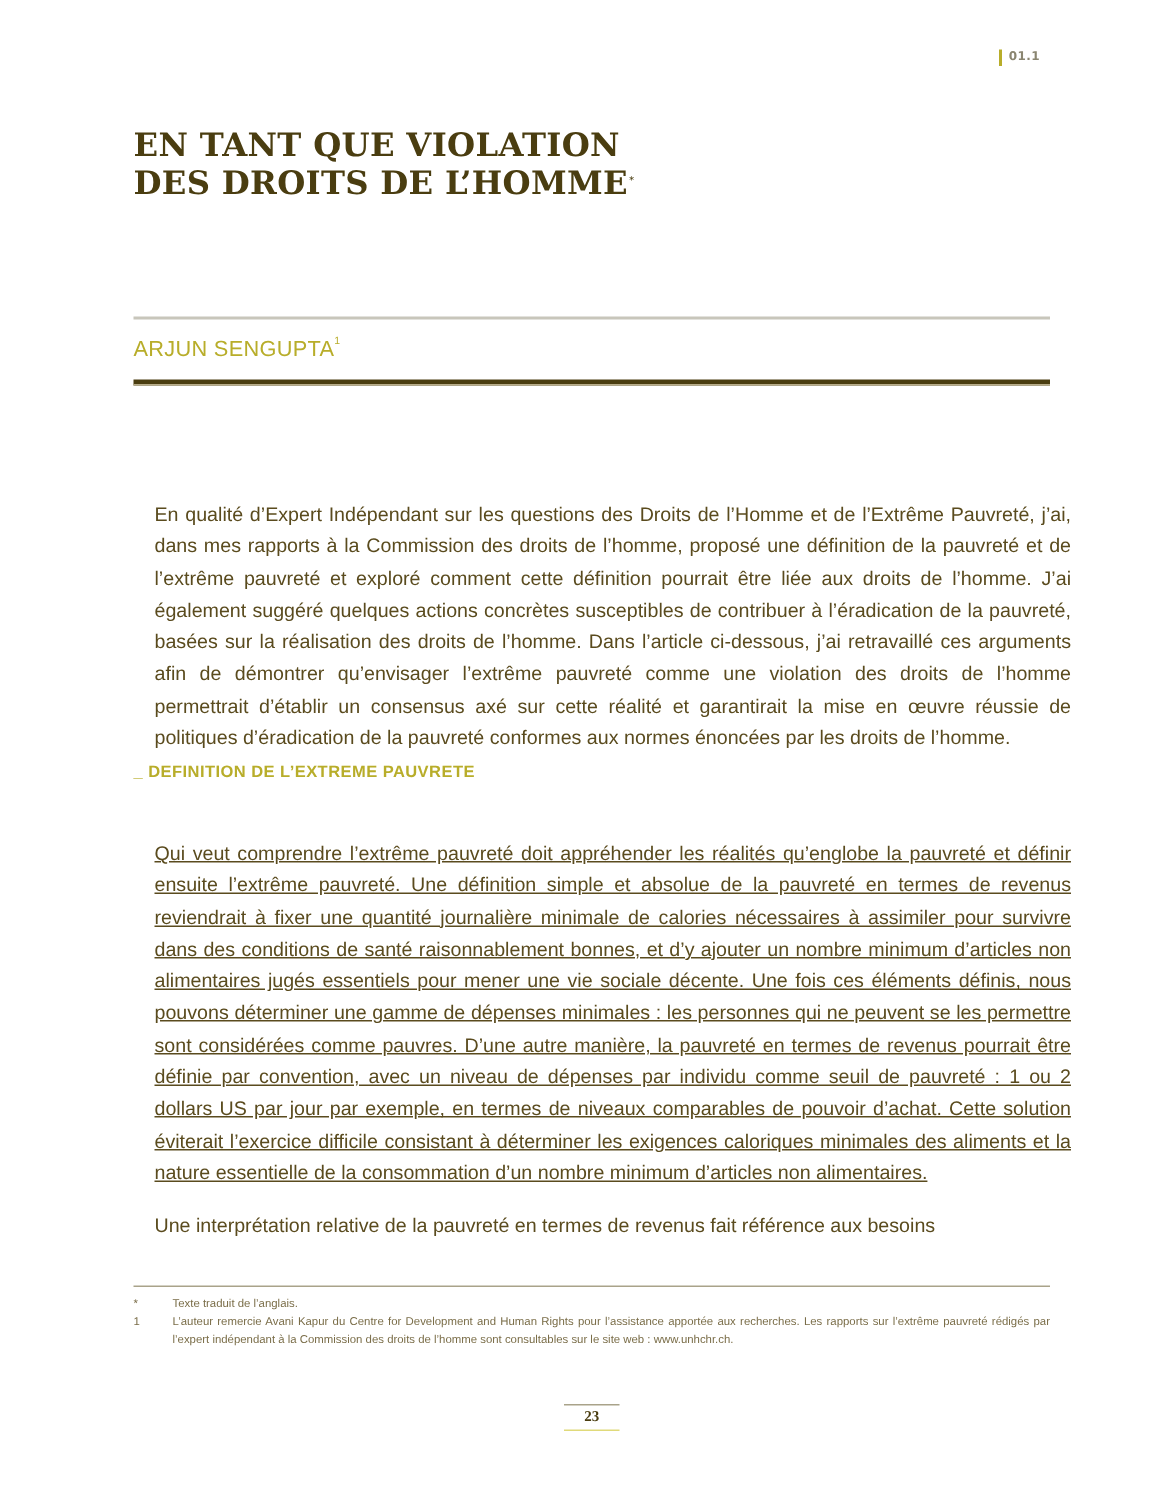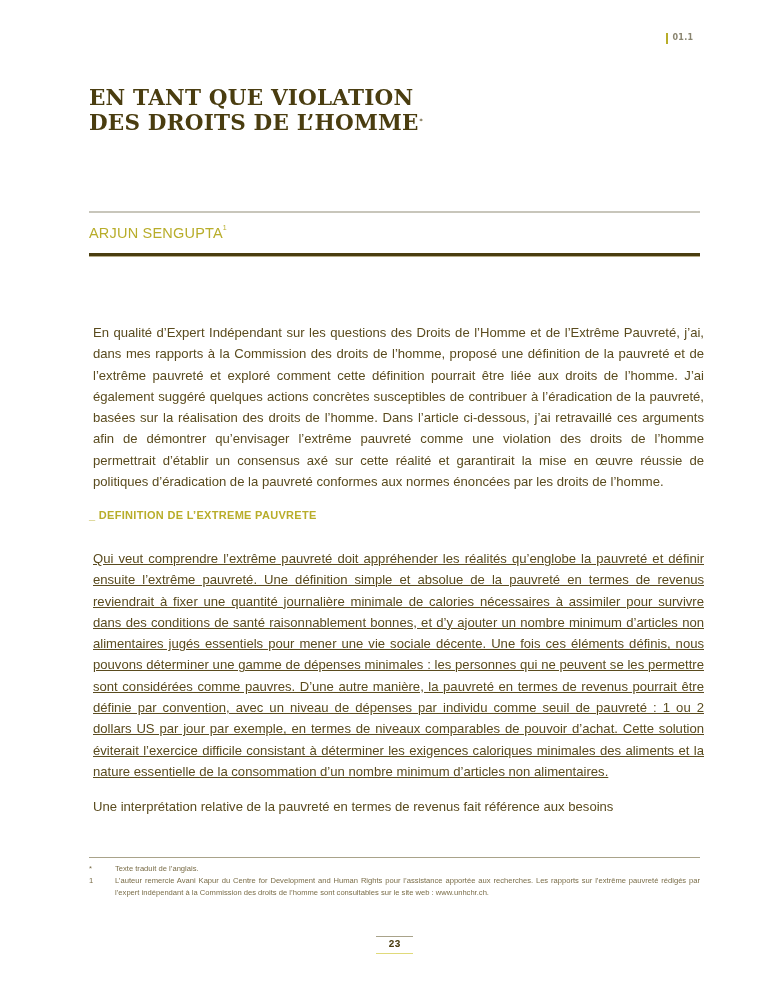--- a/index.html
+++ b/index.html
@@ -87,21 +87,21 @@
     }
     .body-text {
       position: absolute;
       left: 89px;
       width: 611px;
       font-family: "Liberation Sans", sans-serif;
       font-size: 13.1px;
       line-height: 21.3px;
       color: #5a4b1e;
       text-align: justify;
-      margin: 4px;
+      margin: 14px;
     }
     .p1 { top: 318px; }
     .section-heading {
       position: absolute;
       top: 509px;
       left: 89px;
       margin: 0;
       font-family: "Liberation Sans", sans-serif;
       font-weight: bold;
       font-size: 11px;
@@ -148,21 +148,21 @@
     }
     .pn-rule-top {
       height: 1px;
       background: #a9a38a;
     }
     .pn-rule-bottom {
       height: 1px;
       background: #e0da7a;
     }
     .page-number {
-      font-family: Liberation Mono, monospace;
+      font-family: Liberation Serif, serif;
       font-weight: bold;
       font-size: 10px;
       color: #4a3d10;
       line-height: 14px;
       padding: 1px 0;
     }
   </style>
 </head>
 <body>
 

